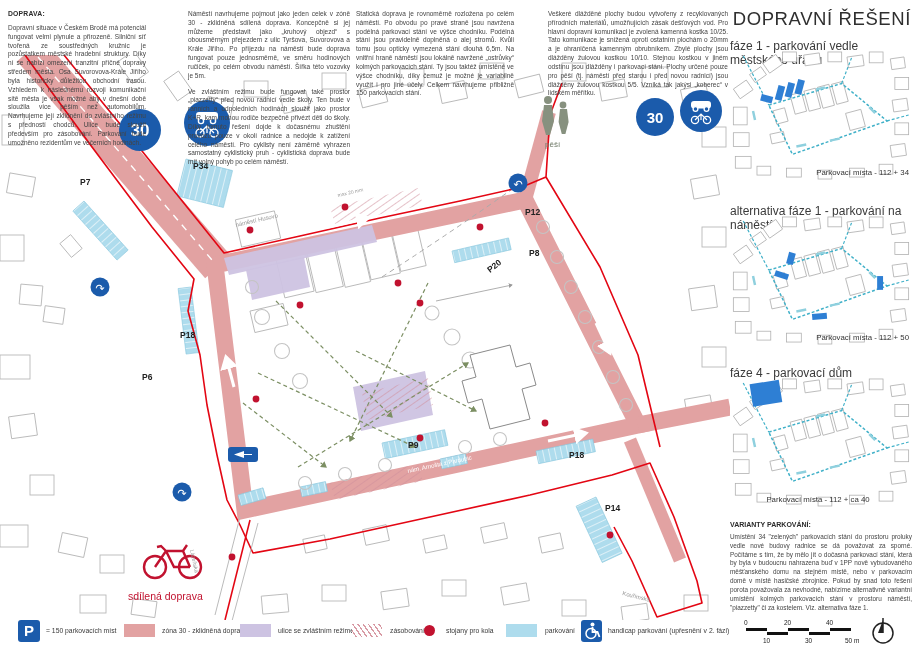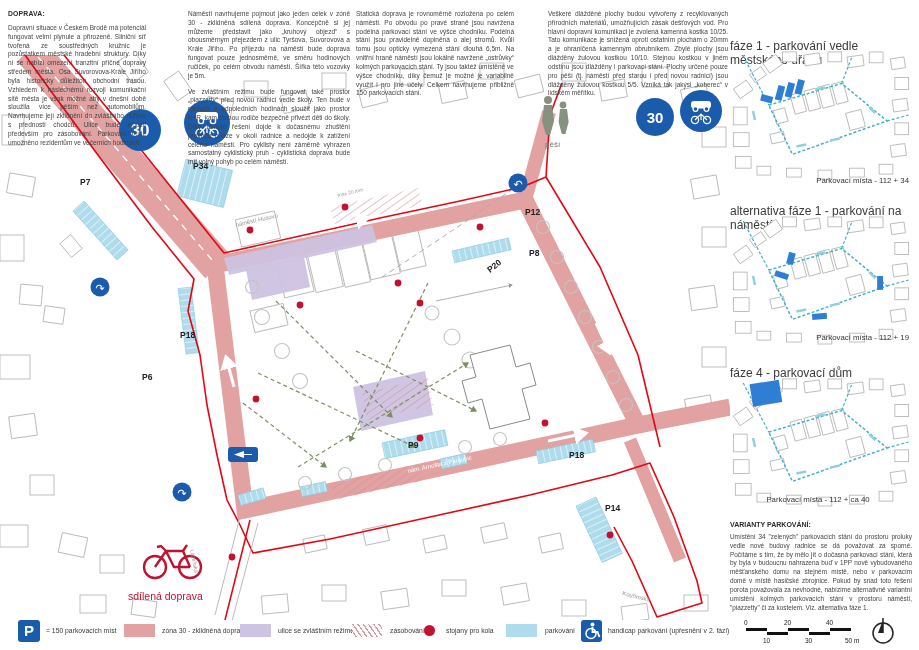--- a/index.html
+++ b/index.html
@@ -302,20 +302,21 @@
     <p class="body">Náměstí navrhujeme pojmout jako jeden celek v zóně 30 - zklidněná sdílená doprava. Koncepčně si jej můžeme představit jako „kruhový objezd“ s obousměrným přejezdem z ulic Tyršova, Suvorovova a Krále Jiřího. Po příjezdu na náměstí bude doprava fungovat pouze jednosměrně, ve směru hodinových ručiček, po celém obvodu náměstí. Šířka této vozovky je 5m.</p>
     <p class="body">Ve zvláštním režimu bude fungovat také prostor „piazzetty“ před novou radnicí vedle školy. Ten bude v ranních a odpoledních hodinách sloužit jako prostor K+R, kam mohou rodiče bezpečně přivézt děti do školy. Díky tomuto řešení dojde k dočasnému zhuštění provozu pouze v okolí radnice a nedojde k zatížení celého náměstí. Pro cyklisty není záměrně vyhrazen samostatný cyklistický pruh - cyklistická doprava bude mít volný pohyb po celém náměstí.</p>
   </div>
   <div class="col" style="left:356px;top:10px;width:158px;">
     <p class="body">Statická doprava je rovnoměrně rozložena po celém náměstí. Po obvodu po pravé straně jsou navržena podélná parkovací stání ve výšce chodníku. Podélná stání jsou pravidelně doplněná o alej stromů. Kvůli tomu jsou opticky vymezená stání dlouhá 6,5m. Na vnitřní hraně náměstí jsou lokálně navržené „ostrůvky“ kolmých parkovacích stání. Ty jsou taktéž umístěné ve výšce chodníku, díky čemuž je možné je variabilně využít i pro jiné účely. Celkem navrhujeme přibližně 150 parkovacích stání.</p>
   </div>
   <div class="col" style="left:548px;top:10px;width:180px;">
     <p class="body">Veškeré dlážděné plochy budou vytvořeny z recyklovaných přírodních materiálů, umožňujících zásak dešťových vod. Pro hlavní dopravní komunikaci je zvolená kamenná kostka 10/25. Tato komunikace je snížená oproti ostatním plochám o 20mm a je ohraničená kamenným obrubníkem. Zbylé plochy jsou dlážděny žulovou kostkou 10/10. Stejnou kostkou v jiném odstínu jsou dlážděny i parkovací stání. Plochy určené pouze pro pěší (tj. náměstí před starou i před novou radnicí) jsou dlážděny žulovou kostkou 5/5. Vzniká tak jakýsi „koberec“ v lidském měřítku.</p>
   </div>
 
+  <div class="title">DOPRAVNÍ ŘEŠENÍ</div>
 
   <svg width="0" height="0" style="position:absolute;">
     <defs>
       <g id="townbase">
         <g stroke="#b0b0b0" stroke-width="0.8" fill="#ffffff">
           <rect x="4" y="34" width="16" height="12" transform="rotate(-35 12 40)"></rect>
           <rect x="20" y="20" width="14" height="10" transform="rotate(-35 27 25)"></rect>
           <rect x="34" y="8" width="16" height="12" transform="rotate(-35 42 14)"></rect>
           <rect x="52" y="2" width="14" height="10"></rect>
             <rect x="74" y="4" width="16" height="11" transform="rotate(-8 82 9)"></rect>
@@ -355,33 +356,33 @@
   <div class="phase-label" style="top:39px;">fáze 1 - parkování vedle městského úřadu</div>
   <svg class="thumb" style="top:50px;" viewBox="0 0 182 132">
     <use href="#townbase"></use>
     <g fill="#2e7fd4">
       <rect x="46" y="36" width="7" height="15" transform="rotate(15 49 43)"></rect>
       <rect x="56" y="33" width="7" height="15" transform="rotate(15 59 40)"></rect>
       <rect x="66" y="30" width="7" height="15" transform="rotate(15 69 37)"></rect>
       <rect x="30" y="46" width="12" height="7" transform="rotate(15 36 49)"></rect>
     </g>
   </svg>
-  <div class="thumb-caption" style="top:168px;margin-top:8px;">Parkovací místa - 112 + 34</div>
+  <div class="thumb-caption" style="top:168px;">Parkovací místa - 112 + 34</div>
 
   <div class="phase-label" style="top:204px;">alternativa fáze 1 - parkování na náměstí</div>
   <svg class="thumb" style="top:215px;" viewBox="0 0 182 132">
     <use href="#townbase"></use>
     <g fill="#2e7fd4">
       <rect x="44" y="58" width="14" height="6" transform="rotate(18 51 61)"></rect>
       <rect x="148" y="62" width="6" height="14"></rect>
       <rect x="82" y="100" width="15" height="6" transform="rotate(-5 89 103)"></rect>
       <rect x="57" y="38" width="7" height="12" transform="rotate(15 60 44)"></rect>
     </g>
   </svg>
-  <div class="thumb-caption" style="top:333px;">Parkovací místa - 112 + 19</div>
+  <div class="thumb-caption" style="top:333px;">Parkovací místa - 112 + 50</div>
 
   <div class="phase-label" style="top:366px;">fáze 4 - parkovací dům</div>
   <svg class="thumb" style="top:377px;" viewBox="0 0 182 132">
     <use href="#townbase"></use>
     <g fill="#2e7fd4">
       <rect x="20" y="5" width="30" height="23" transform="rotate(-9 35 16)"></rect>
     </g>
   </svg>
   <div class="thumb-caption" style="top:495px;text-align:center;">Parkovací místa - 112 + ca 40</div>
 

